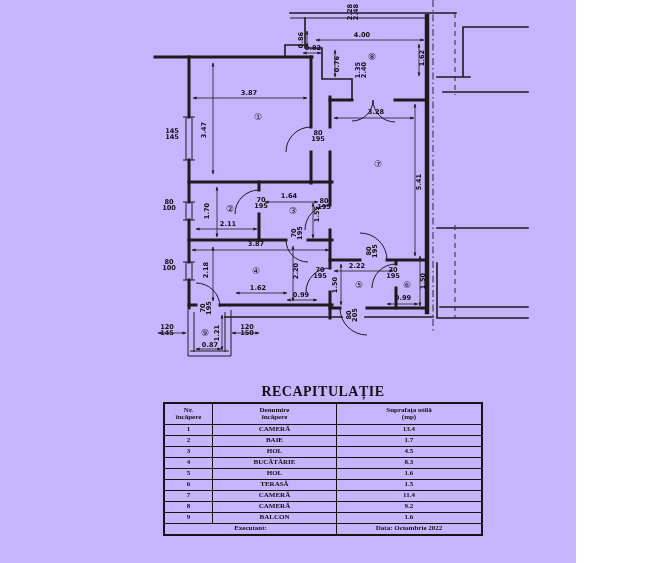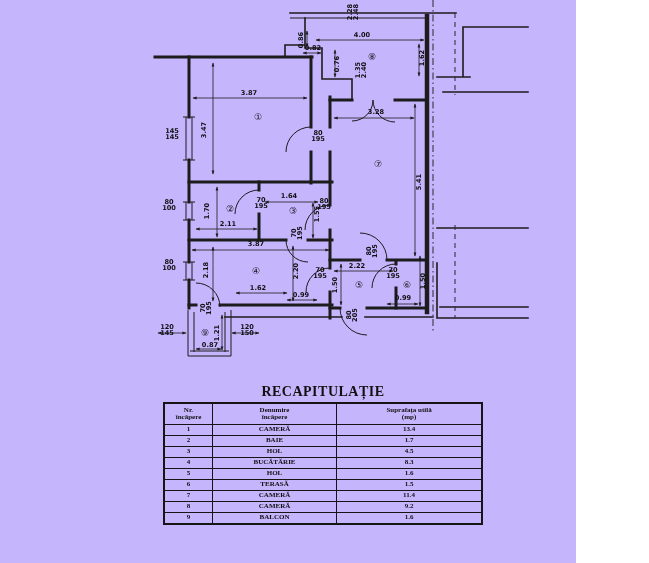--- a/index.html
+++ b/index.html
@@ -223,15 +223,19 @@
         <tr>
           <td class="c-nr">8</td>
           <td class="c-name">CAMERĂ</td>
           <td class="c-area">9.2</td>
         </tr>
         <tr>
           <td class="c-nr">9</td>
           <td class="c-name">BALCON</td>
           <td class="c-area">1.6</td>
         </tr>
+        <tr class="footrow">
+          <td colspan="2" class="merge">Executant:</td>
+          <td class="c-area">Data: Octombrie 2022</td>
+        </tr>
       </tbody>
   </table>
 </div>
 
 </body></html>

